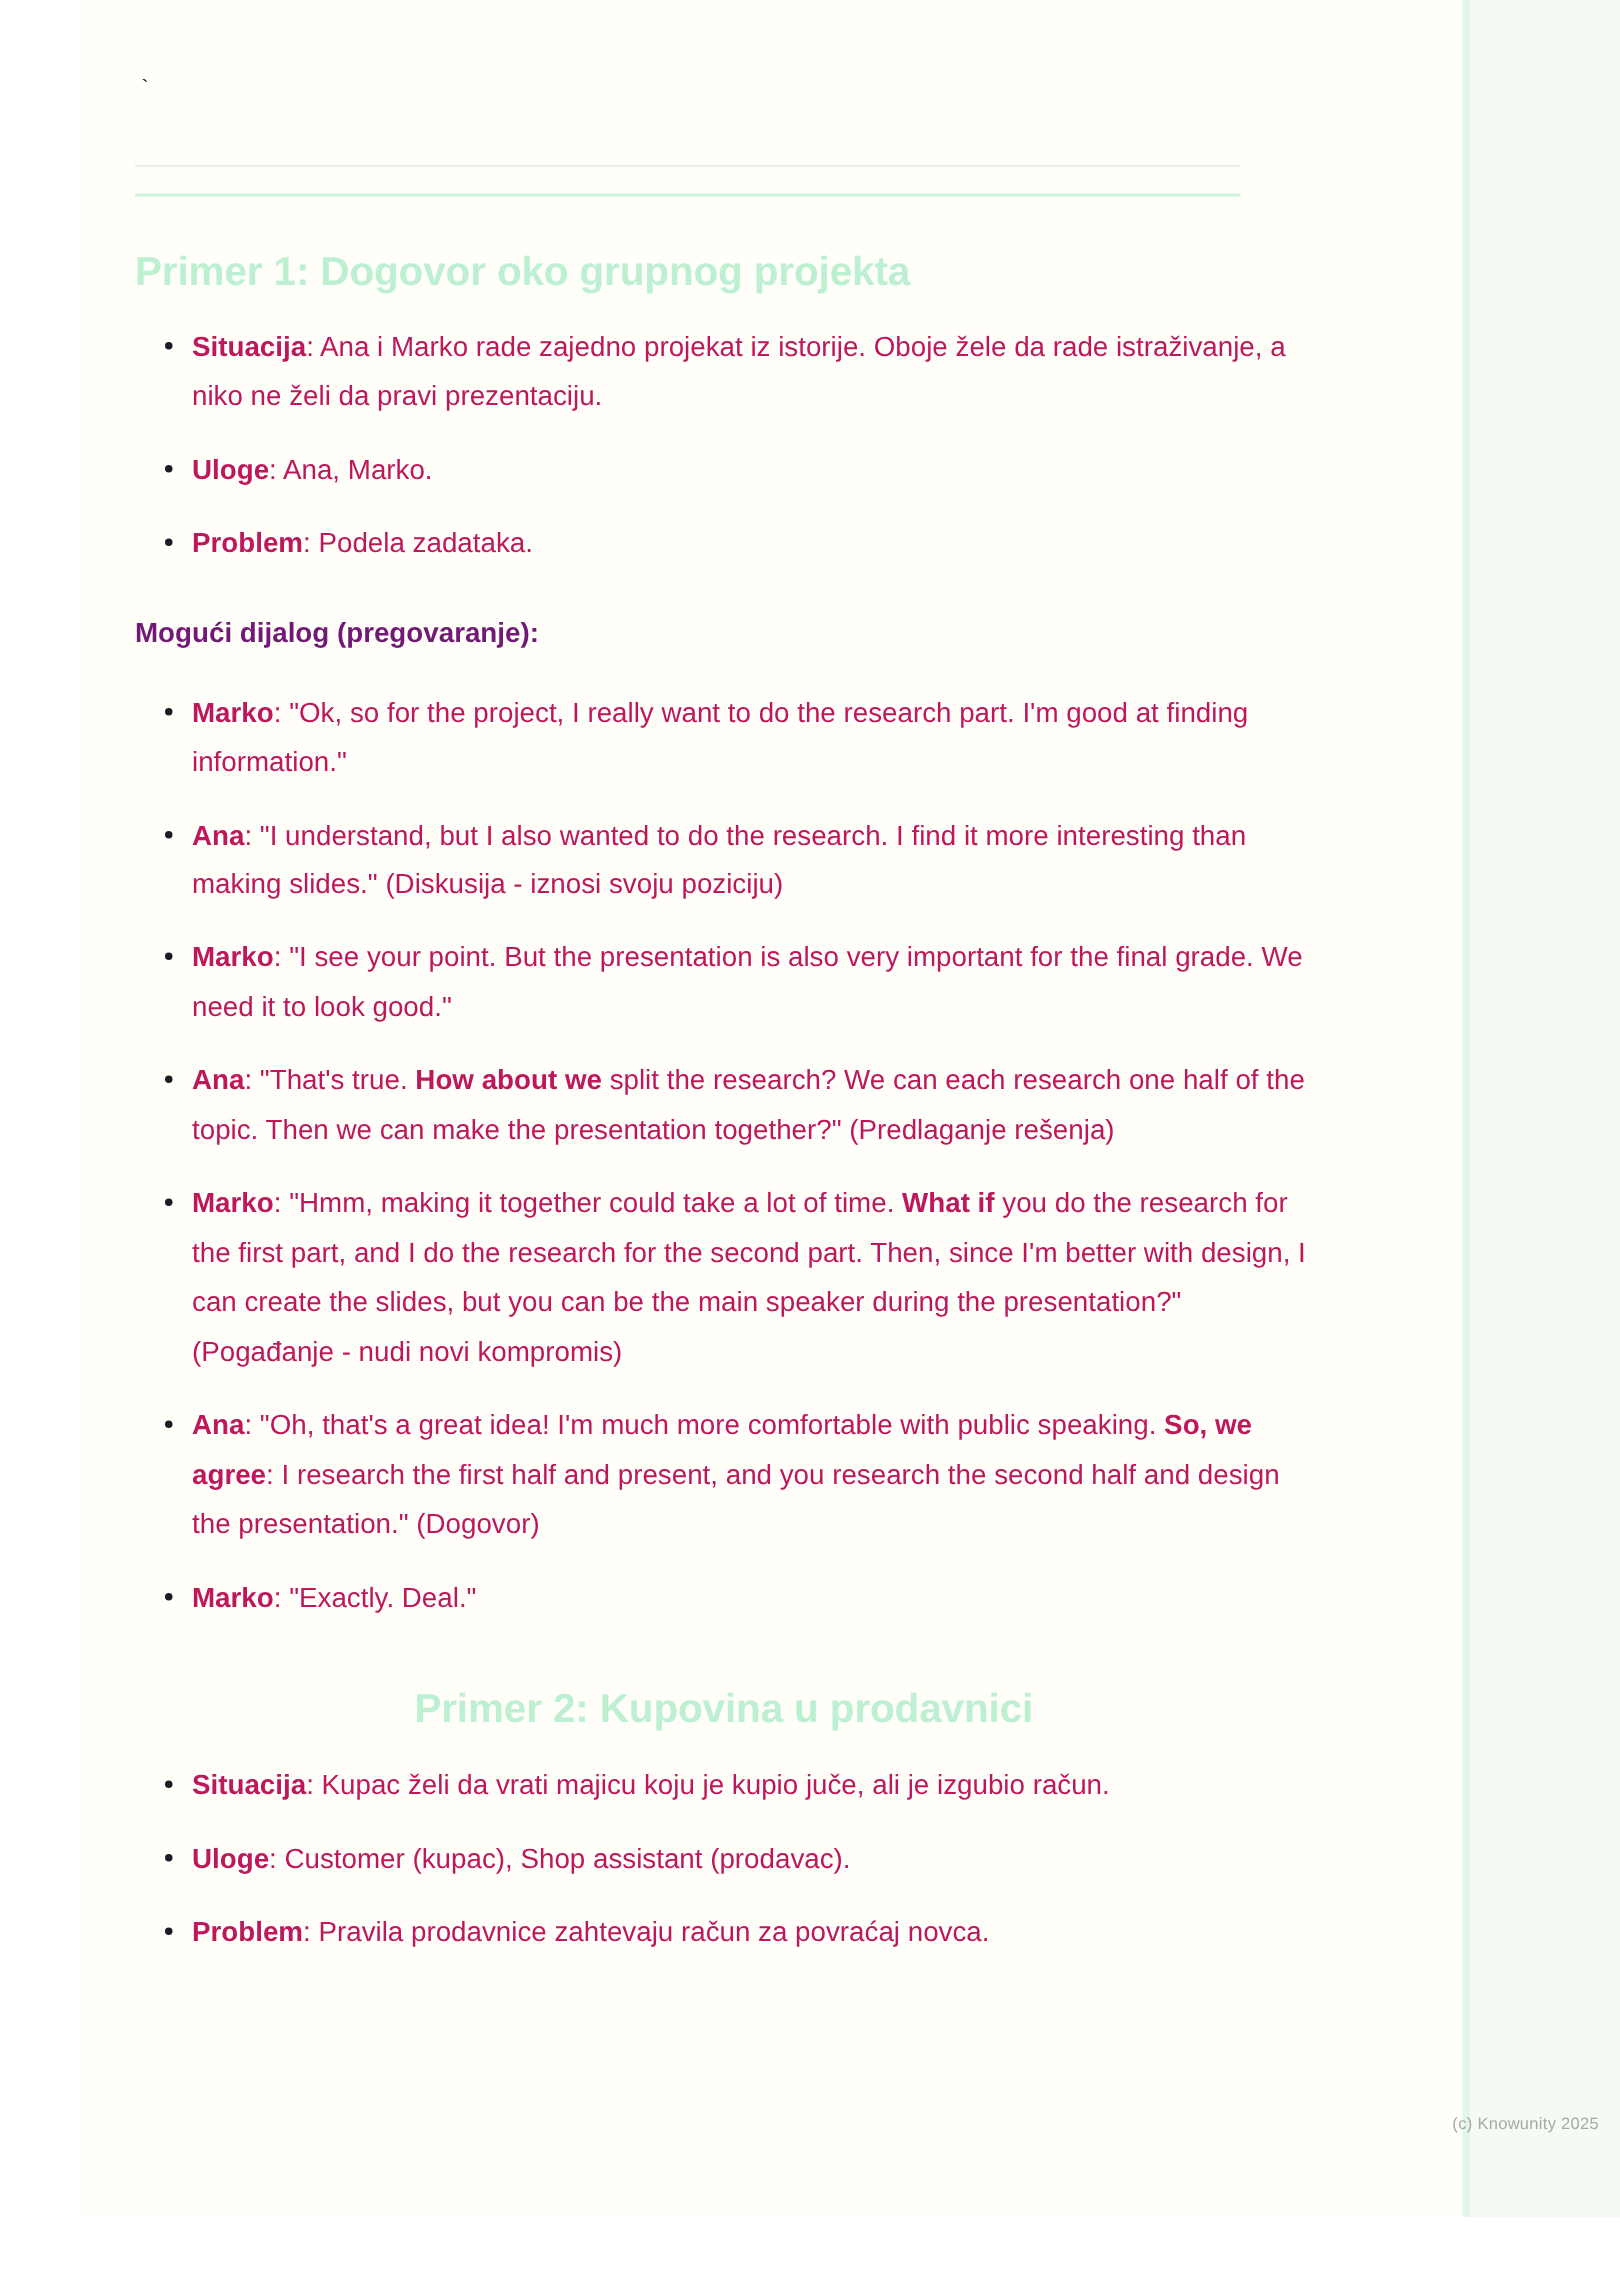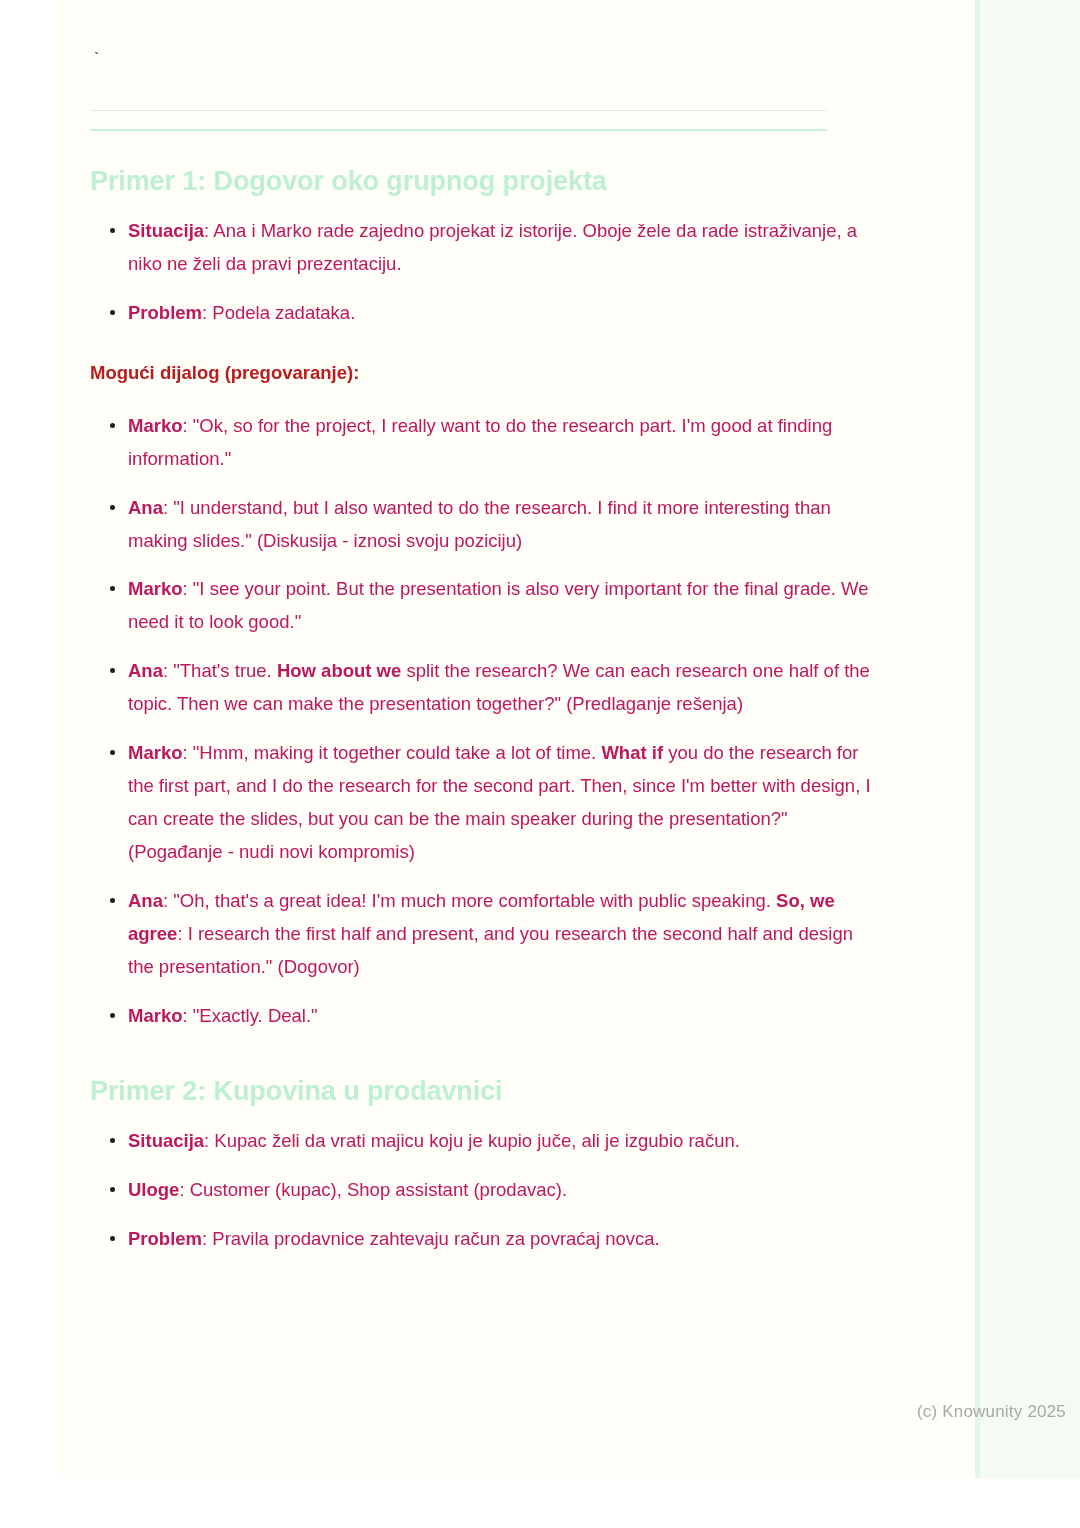--- a/index.html
+++ b/index.html
@@ -117,31 +117,31 @@
     height: 5px;
     border-radius: 50%;
     background: #1c1c24;
   }
   ul.bullets li b,
   ul.bullets li strong { font-weight: bold; }
 
   p.dialog-label {
     font-size: 18.5px;
     font-weight: bold;
-    color: #b91c1c;
+    color: #701a75;
     margin: 28px 0 0 0;
     line-height: 1.6;
   }
 
   
   #footer-note {
     position: absolute;
     right: 14px;
     bottom: 56px;
-    font-size: 17px;
+    font-size: 11px;
     color: #a8a8a8;
     letter-spacing: 0.2px;
   }
 </style>
 </head>
 <body>
 
 <div id="page">
 
   <div class="edge-band"></div>
@@ -155,20 +155,23 @@
 
     <div class="rule-under-title"></div>
 
     <h2 class="example-title">Primer 1: Dogovor oko grupnog projekta</h2>
 
     <ul class="bullets">
       <li>
         <b>Situacija</b><span>: Ana i Marko rade zajedno projekat iz istorije. Oboje žele da rade istraživanje, a niko ne želi da pravi prezentaciju.</span>
       </li>
       <li>
+        <b>Uloge</b><span>: Ana, Marko.</span>
+      </li>
+      <li>
         <b>Problem</b><span>: Podela zadataka.</span>
       </li>
     </ul>
 
     <p class="dialog-label">Mogući dijalog (pregovaranje):</p>
 
     <ul class="bullets" style="margin-top:22px;">
       <li>
         <b>Marko</b><span>: "Ok, so for the project, I really want to do the research part. I'm good at finding information."</span>
       </li>
@@ -185,21 +188,21 @@
         <b>Marko</b><span>: "Hmm, making it together could take a lot of time. </span><b>What if</b><span> you do the research for the first part, and I do the research for the second part. Then, since I'm better with design, I can create the slides, but you can be the main speaker during the presentation?" (Pogađanje - nudi novi kompromis)</span>
       </li>
       <li>
         <b>Ana</b><span>: "Oh, that's a great idea! I'm much more comfortable with public speaking. </span><b>So, we agree</b><span>: I research the first half and present, and you research the second half and design the presentation." (Dogovor)</span>
       </li>
       <li>
         <b>Marko</b><span>: "Exactly. Deal."</span>
       </li>
     </ul>
 
-    <h2 class="example-title" style="margin-top:42px;">Primer 2: Kupovina u prodavnici</h2>
+    <h2 class="example-title" style="margin-top:42px;text-align:center;">Primer 2: Kupovina u prodavnici</h2>
 
     <ul class="bullets">
       <li>
         <b>Situacija</b><span>: Kupac želi da vrati majicu koju je kupio juče, ali je izgubio račun.</span>
       </li>
       <li>
         <b>Uloge</b><span>: Customer (kupac), Shop assistant (prodavac).</span>
       </li>
       <li>
         <b>Problem</b><span>: Pravila prodavnice zahtevaju račun za povraćaj novca.</span>

